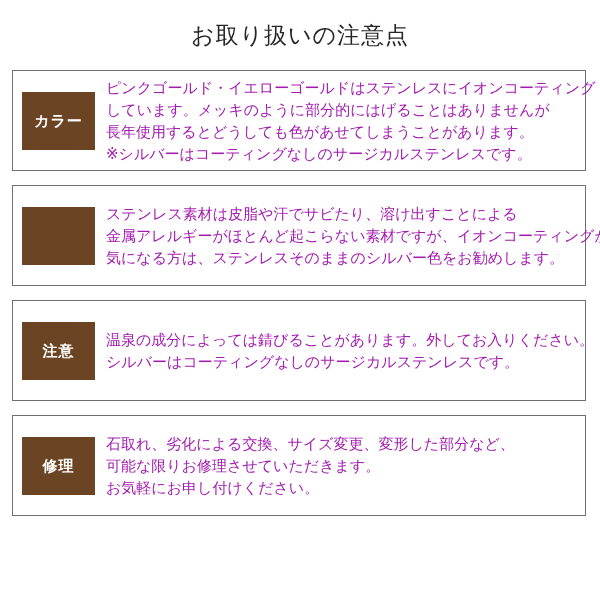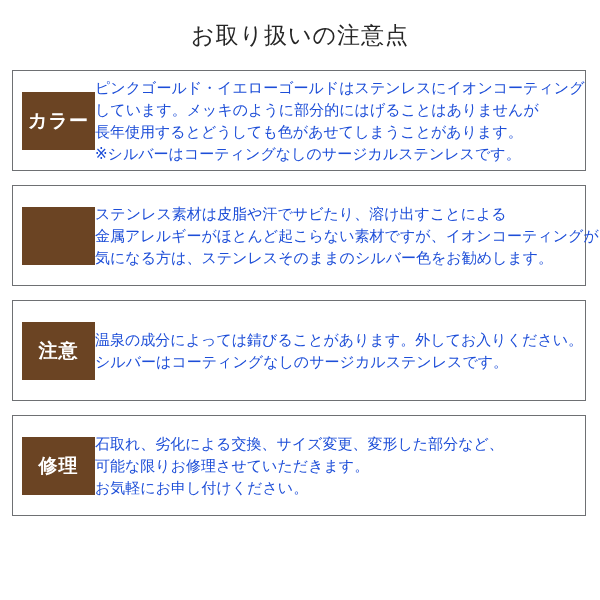--- a/index.html
+++ b/index.html
@@ -42,30 +42,31 @@
     width: 73px;
     height: 58px;
     background: #6b4423;
     color: #ffffff;
     font-weight: bold;
     display: flex;
     flex-direction: column;
     align-items: center;
     justify-content: center;
     text-align: center;
-    font-size: 19px;
+    font-size: 15px;
     line-height: 22px;
     letter-spacing: 1px;
   }
   .section-label.two-line { font-size: 17px; line-height: 19px; letter-spacing: 0.5px; gap: 48px; }
   .label-sub { font-size: 11.5px; line-height: 14px; letter-spacing: 0; margin-top: 12px; }
   .section-text {
+    margin-left: 11px;
     font-size: 15px;
     line-height: 22px;
-    color: #1d4ed8;
+    color: #a21caf;
   }
   .text-line { white-space: nowrap; }
 </style>
 </head>
 <body>
 
 <div class="page">
 
   <div class="page-title">お取り扱いの注意点</div>
 

